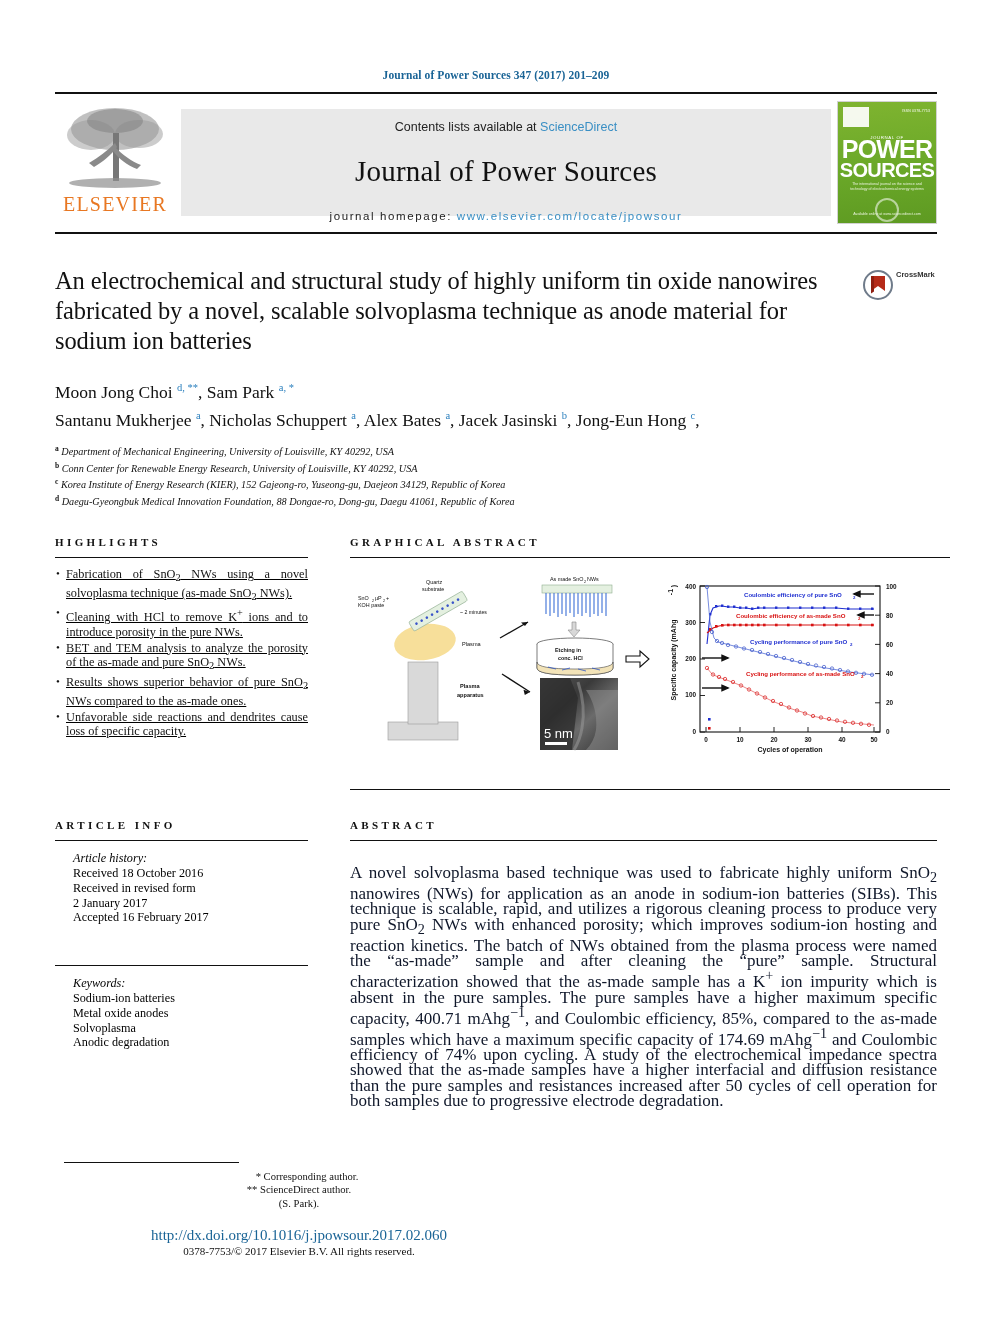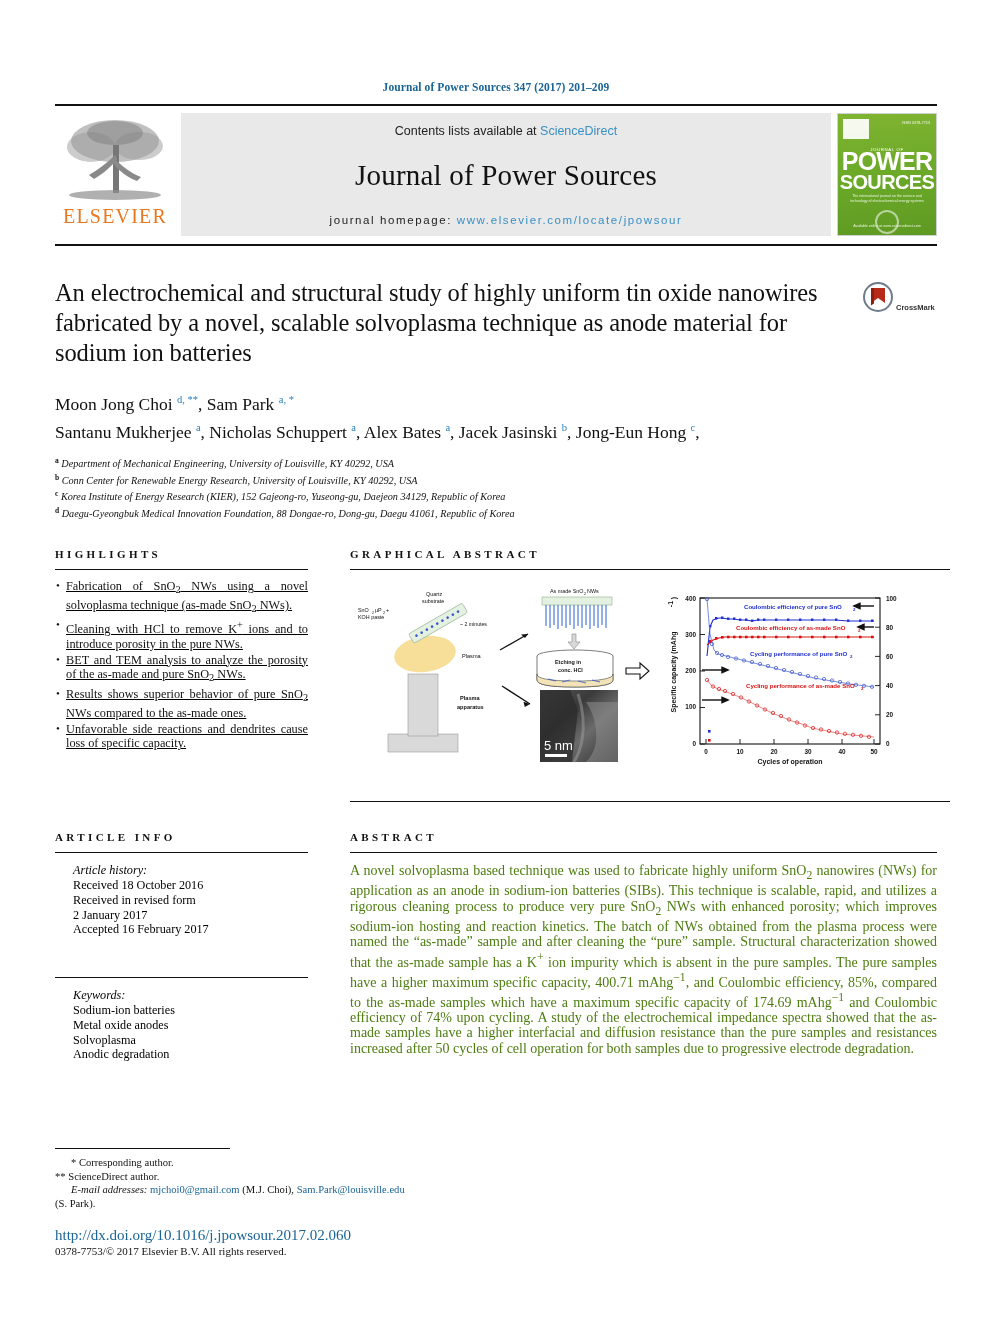--- a/index.html
+++ b/index.html
@@ -5,21 +5,21 @@
   * { box-sizing: border-box; }
   html, body { margin:0; padding:0; }
   body {
     width: 992px; height: 1323px;
     background: #ffffff;
     font-family: "Liberation Serif", serif;
     color: #000;
     position: relative;
     overflow: hidden;
   }
-  .page { position: relative; width: 992px; height: 1323px; padding: 12px 55px; }
+  .page { position: relative; width: 992px; height: 1323px; padding: 0 55px; }
 
   
   .running-head {
     text-align: center;
     color: #1a6496;
     font-family: "Liberation Serif", serif;
     font-size: 11.5px;
     font-weight: bold;
     letter-spacing: .1px;
     padding-top: 69px;
@@ -28,21 +28,21 @@
 
   
   .masthead { display:flex; align-items:stretch; height:123px; margin-top: 7px; }
   .elsevier-logo { width:120px; flex:0 0 120px; position:relative; }
   .tree-svg { display:block; margin: 2px auto 0; }
   .elsevier-word {
     text-align:center; color:#e87722; font-family:"Liberation Serif", serif;
     font-size:20px; letter-spacing:1.2px; margin-top:-2px;
   }
   .journal-band {
-    flex:1; background:#e9e9e9; margin:0 6px; position:relative;
+    flex:1; background:#e9e9e9; margin:8px 6px; position:relative;
     display:flex; flex-direction:column; align-items:center; justify-content:flex-start;
     padding-top:11px;
   }
   .contents-line { font-family:"Liberation Sans", sans-serif; font-size:12.5px; color:#222; }
   .contents-line .sd { color:#3a8fc4; }
   .journal-title {
     font-family:"Liberation Serif", serif; font-size:29px; color:#111;
     margin-top:21px; letter-spacing:.2px;
   }
   .homepage {
@@ -66,21 +66,21 @@
   .rule-mast { border-top: 2.5px solid #111; margin-top: 8px; }
 
   
   .title-wrap { display:flex; margin-top:32px; }
   .title-main { flex:1; padding-right:16px; }
   h1.paper-title {
     font-family:"Liberation Serif", serif; font-weight:normal;
     font-size:24.5px; line-height:30px; margin:0; color:#111; letter-spacing:-.1px;
   }
   .crossmark { width:74px; flex:0 0 74px; padding-top:4px; }
-  .cm-row { display:flex; align-items:flex-end; gap:3px; }
+  .cm-row { display:flex; align-items:flex-start; gap:3px; }
   .cm-text { font-family:"Liberation Sans", sans-serif; font-size:7.5px; font-weight:bold; color:#333; }
 
   .authors {
     margin-top:20px; font-family:"Liberation Serif", serif; font-size:17.5px;
     line-height:24px; color:#111;
   }
   .authors sup { color:#2a7fbd; font-size:10.5px; vertical-align:super; }
   .affils { margin-top:10px; }
   .affil {
     font-family:"Liberation Serif", serif; font-style:italic;
@@ -107,30 +107,30 @@
   }
   ul.highlights li::before {
     content:"\2022"; position:absolute; left:1px; top:-1px; font-size:11px; color:#111;
   }
 
   .info-block { margin-top:10px; font-family:"Liberation Serif", serif; font-size:12.2px; line-height:14.8px;margin-left:18px; }
   .info-block .it { font-style:italic; }
   .kw-rule { border-top:1.6px solid #111; margin-top:40px; }
 
   .abstract-text {
-    margin-top:10px; font-family:"Liberation Serif", serif; font-size:14px;
-    line-height:15.4px; text-align:justify; color:#4d7c0f;
+    margin-top:24px; font-family:"Liberation Serif", serif; font-size:17px;
+    line-height:15.4px; text-align:justify; color:#0f172a;
   }
 
   
   .ga-fig { margin-top:12px; height:205px; position:relative; }
   .ga-rule-bottom { border-top:1.6px solid #111; margin-top:14px; }
 
   
-  .footer { position:absolute; left:55px; bottom:66px; width:470px; }
+  .footer { position:absolute; left:64px; bottom:66px; width:470px;text-align:center; }
   .foot-rule { border-top:1px solid #111; width:175px; margin-bottom:7px; }
   .foot-line { font-family:"Liberation Serif", serif; font-size:10.6px; line-height:13.4px; color:#111; }
   .foot-line .lbl { font-style:italic; }
   .link { color:#1a6496; }
   .doi { margin-top:17px; font-family:"Liberation Serif", serif; font-size:15px; color:#1a6496; }
   .copyright { font-family:"Liberation Serif", serif; font-size:11px; color:#111; margin-top:1px; }
   .indent { padding-left:16px; }
 </style>
 </head>
 <body>
@@ -530,24 +530,18 @@
       <div class="sec-head">ABSTRACT</div>
       <div class="sec-rule"></div>
       <div class="abstract-text">A novel solvoplasma based technique was used to fabricate highly uniform SnO<sub>2</sub> nanowires (NWs) for application as an anode in sodium-ion batteries (SIBs). This technique is scalable, rapid, and utilizes a rigorous cleaning process to produce very pure SnO<sub>2</sub> NWs with enhanced porosity; which improves sodium-ion hosting and reaction kinetics. The batch of NWs obtained from the plasma process were named the “as-made” sample and after cleaning the “pure” sample. Structural characterization showed that the as-made sample has a K<sup>+</sup> ion impurity which is absent in the pure samples. The pure samples have a higher maximum specific capacity, 400.71 mAhg<sup>−1</sup>, and Coulombic efficiency, 85%, compared to the as-made samples which have a maximum specific capacity of 174.69 mAhg<sup>−1</sup> and Coulombic efficiency of 74% upon cycling. A study of the electrochemical impedance spectra showed that the as-made samples have a higher interfacial and diffusion resistance than the pure samples and resistances increased after 50 cycles of cell operation for both samples due to progressive electrode degradation.</div>
     </div>
   </div>
 
   <div class="footer">
     <div class="foot-rule"></div>
     <div class="foot-line indent">* Corresponding author.</div>
     <div class="foot-line">** ScienceDirect author.</div>
-    <div class="foot-line indent">
-      <span class="lbl">E-mail addresses:</span>
-      <span class="link">mjchoi0@gmail.com</span>
-      <span>(M.J. Choi),</span>
-      <span class="link">Sam.Park@louisville.edu</span>
-    </div>
     <div class="foot-line">(S. Park).</div>
     <div class="doi">http://dx.doi.org/10.1016/j.jpowsour.2017.02.060</div>
     <div class="copyright">0378-7753/© 2017 Elsevier B.V. All rights reserved.</div>
   </div>
 
 </div>
 
 </body></html>

